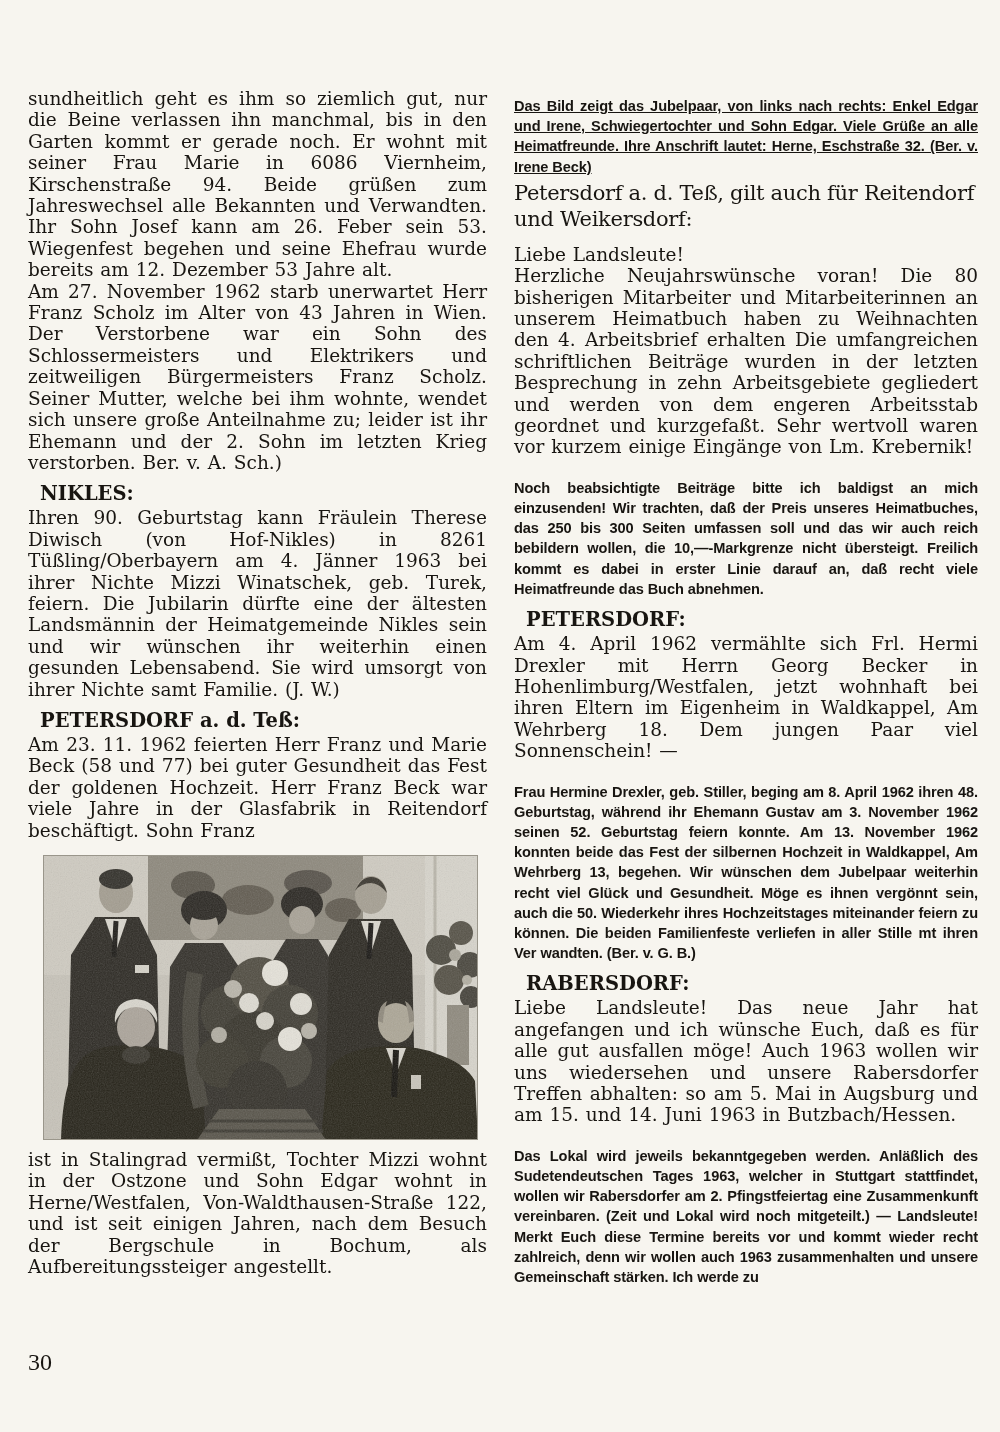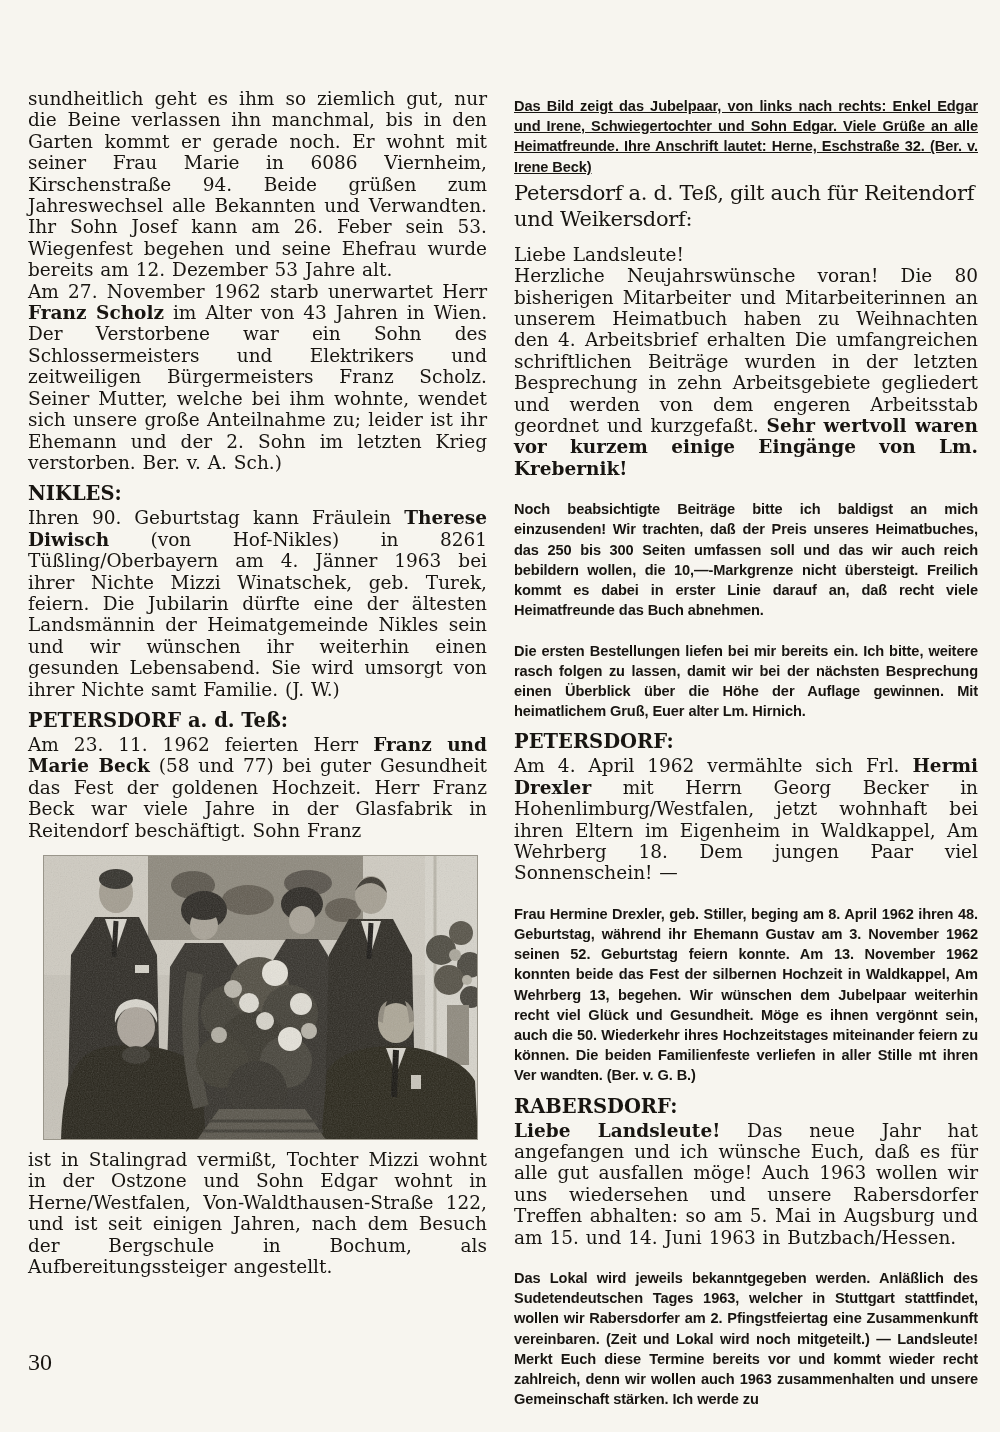--- a/index.html
+++ b/index.html
@@ -21,27 +21,27 @@
 
   p { margin: 0; }
   .body {
     font-size: 18.5px;
     line-height: 21.4px;
     text-align: justify;
     hyphens: auto;
     -webkit-hyphens: auto;
     word-spacing: 1px;
   }
-  .body b { font-weight: 700; }
+  .body b { font-weight: 400; }
 
   .sec-heading {
     font-size: 19.5px;
     font-weight: 700;
     line-height: 24px;
-    margin: 9px 0 1px 0;
+    margin: 9px 0 1px 12px;
   }
   .big-heading {
     font-size: 21px;
     font-weight: 400;
     line-height: 26px;
     letter-spacing: -0.3px;
     margin: 3px 0 12px 0;
   }
   .small {
     font-family: "Liberation Sans", sans-serif;
@@ -198,21 +198,20 @@
     <p class="body">ist in Stalingrad vermißt, Tochter Mizzi wohnt in der Ostzone und Sohn Edgar wohnt in Herne/Westfalen, Von-Waldthausen-Straße 122, und ist seit einigen Jahren, nach dem Besuch der Bergschule in Bochum, als Aufbereitungssteiger angestellt.</p>
   </div>
 
   <div class="col col-right">
     <p class="small" style="margin-top:8px;text-decoration:underline;">Das Bild zeigt das Jubelpaar, von links nach rechts: Enkel Edgar und Irene, Schwiegertochter und Sohn Edgar. Viele Grüße an alle Heimatfreunde. Ihre Anschrift lautet: Herne, Eschstraße 32. (Ber. v. Irene Beck)</p>
 
     <h2 class="big-heading">Petersdorf a. d. Teß, gilt auch für Reitendorf und Weikersdorf:</h2>
     <p class="body">Liebe Landsleute!</p>
     <p class="body"><span>Herzliche Neujahrswünsche voran! Die 80 bisherigen Mitarbeiter und Mitarbeiterinnen an unserem Heimatbuch haben zu Weihnachten den 4. Arbeitsbrief erhalten Die umfangreichen schriftlichen Beiträge wurden in der letzten Besprechung in zehn Arbeitsgebiete gegliedert und werden von dem engeren Arbeitsstab geordnet und kurzgefaßt. </span><b>Sehr wertvoll waren vor kurzem einige Eingänge von Lm. Krebernik!</b></p>
     <p class="small">Noch beabsichtigte Beiträge bitte ich baldigst an mich einzusenden! Wir trachten, daß der Preis unseres Heimatbuches, das 250 bis 300 Seiten umfassen soll und das wir auch reich bebildern wollen, die 10,—-Markgrenze nicht übersteigt. Freilich kommt es dabei in erster Linie darauf an, daß recht viele Heimatfreunde das Buch abnehmen.</p>
-    <p class="small">Die ersten Bestellungen liefen bei mir bereits ein. Ich bitte, weitere rasch folgen zu lassen, damit wir bei der nächsten Besprechung einen Überblick über die Höhe der Auflage gewinnen. Mit heimatlichem Gruß, Euer alter Lm. Hirnich.</p>
 
     <h3 class="sec-heading">PETERSDORF:</h3>
     <p class="body"><span>Am 4. April 1962 vermählte sich Frl. </span><b>Hermi Drexler</b><span> mit Herrn Georg Becker in Hohenlimburg/Westfalen, jetzt wohnhaft bei ihren Eltern im Eigenheim in Waldkappel, Am Wehrberg 18. Dem jungen Paar viel Sonnenschein! —</span></p>
     <p class="small">Frau Hermine Drexler, geb. Stiller, beging am 8. April 1962 ihren 48. Geburtstag, während ihr Ehemann Gustav am 3. November 1962 seinen 52. Geburtstag feiern konnte. Am 13. November 1962 konnten beide das Fest der silbernen Hochzeit in Waldkappel, Am Wehrberg 13, begehen. Wir wünschen dem Jubelpaar weiterhin recht viel Glück und Gesundheit. Möge es ihnen vergönnt sein, auch die 50. Wiederkehr ihres Hochzeitstages miteinander feiern zu können. Die beiden Familienfeste verliefen in aller Stille mt ihren Ver wandten. (Ber. v. G. B.)</p>
 
     <h3 class="sec-heading">RABERSDORF:</h3>
     <p class="body"><b>Liebe Landsleute!</b><span> Das neue Jahr hat angefangen und ich wünsche Euch, daß es für alle gut ausfallen möge! Auch 1963 wollen wir uns wiedersehen und unsere Rabersdorfer Treffen abhalten: so am 5. Mai in Augsburg und am 15. und 14. Juni 1963 in Butzbach/Hessen.</span></p>
     <p class="small">Das Lokal wird jeweils bekanntgegeben werden. Anläßlich des Sudetendeutschen Tages 1963, welcher in Stuttgart stattfindet, wollen wir Rabersdorfer am 2. Pfingstfeiertag eine Zusammenkunft vereinbaren. (Zeit und Lokal wird noch mitgeteilt.) — Landsleute! Merkt Euch diese Termine bereits vor und kommt wieder recht zahlreich, denn wir wollen auch 1963 zusammenhalten und unsere Gemeinschaft stärken. Ich werde zu</p>
   </div>
 

